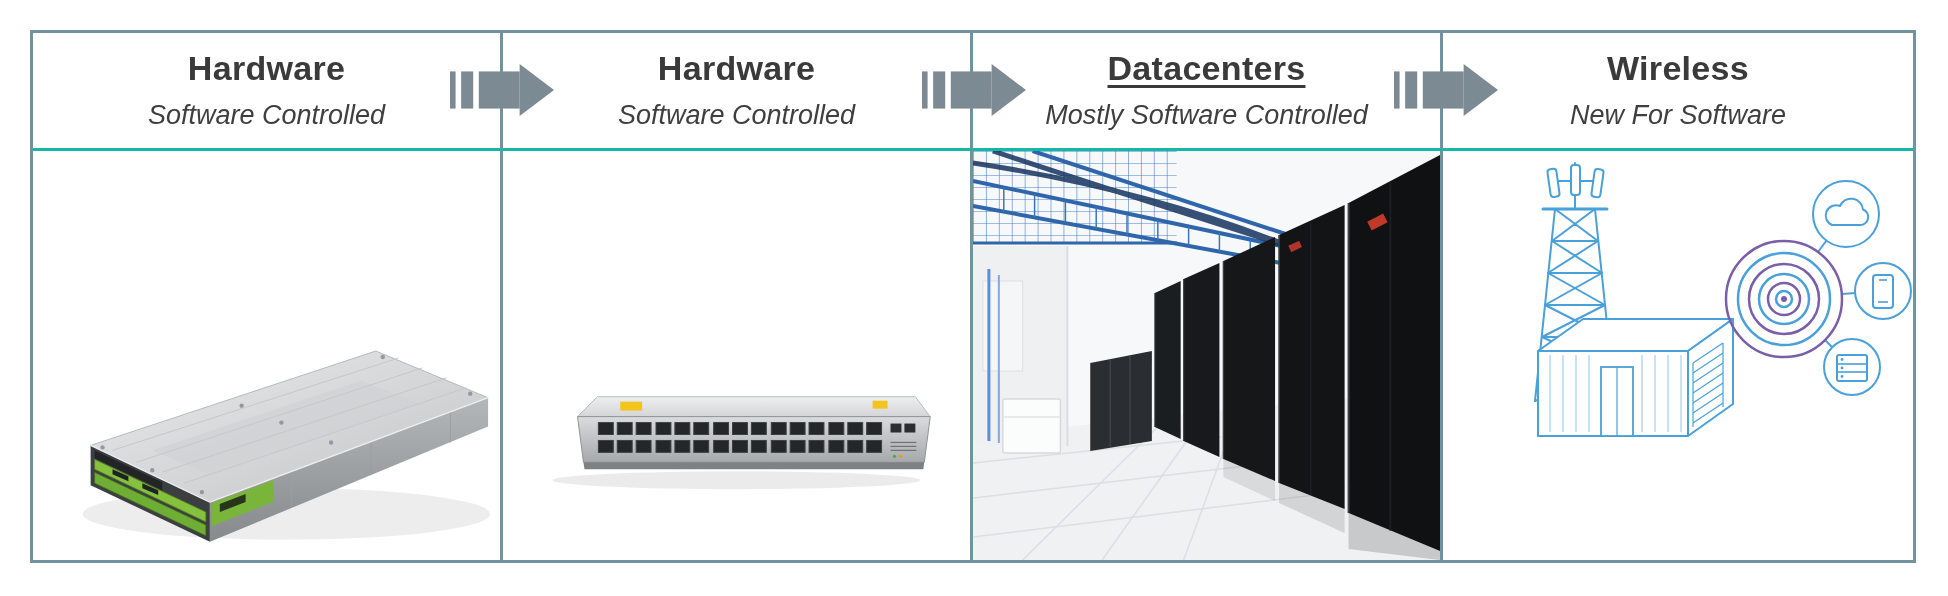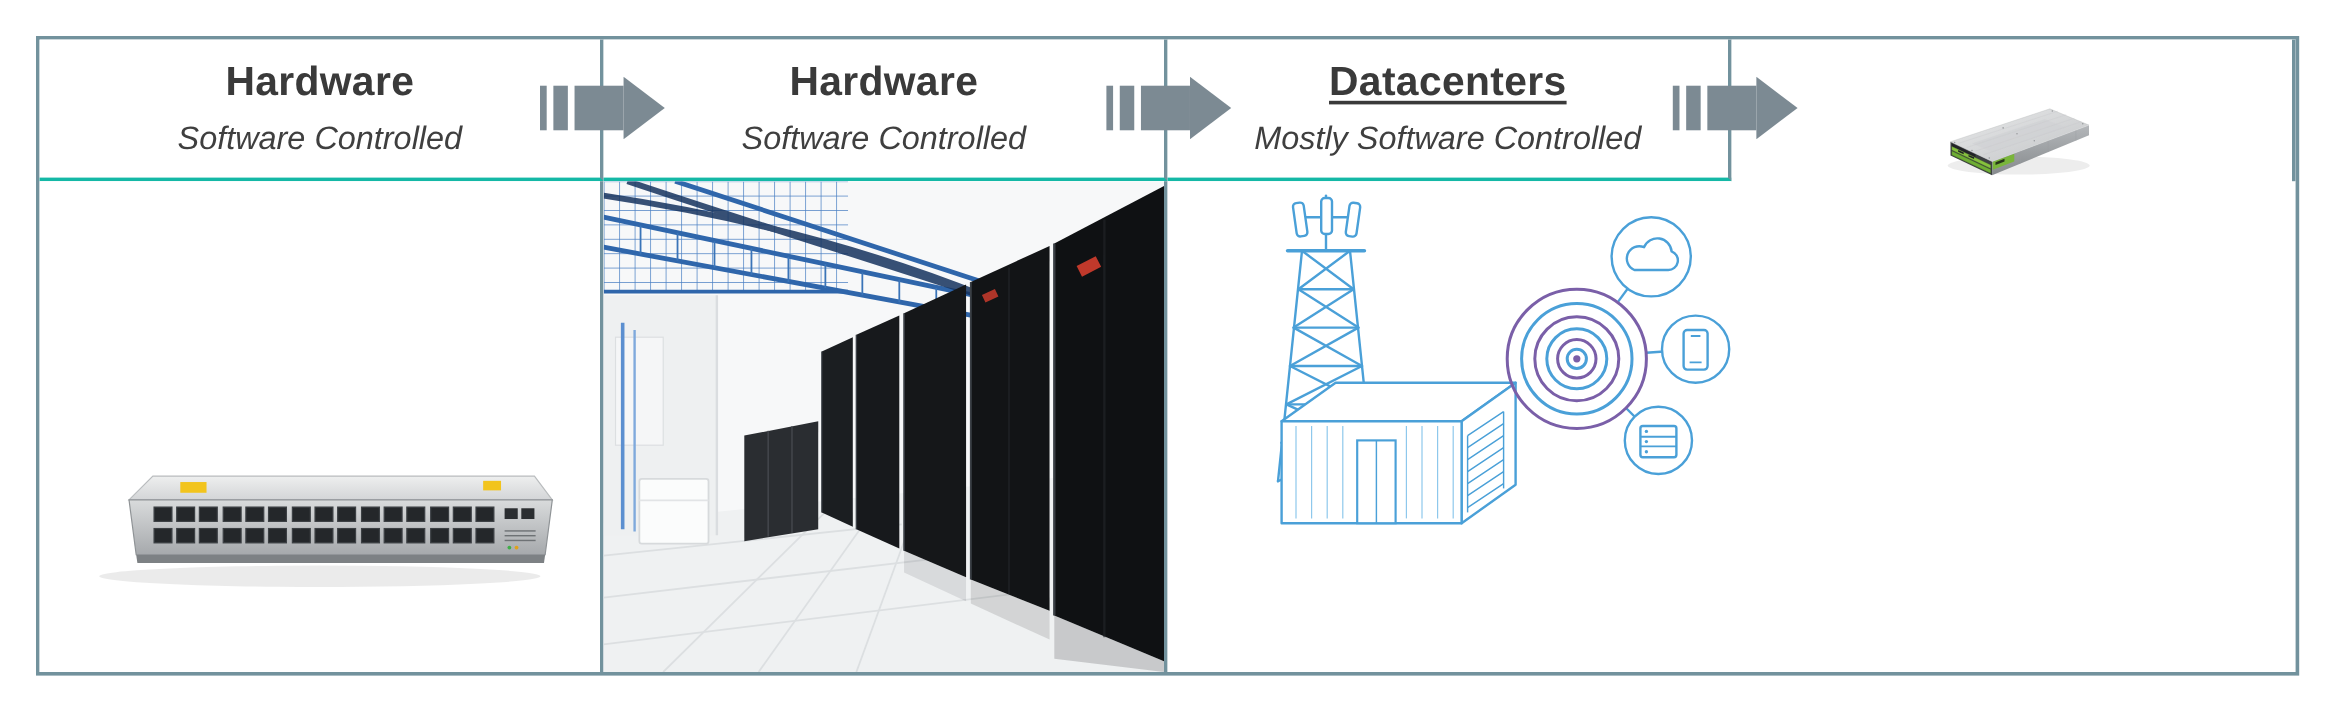--- a/index.html
+++ b/index.html
@@ -29,20 +29,24 @@
       <div class="title">Hardware</div>
       <div class="subtitle">Software Controlled</div>
     </div>
     <div class="cell header-cell">
       <div class="title">Hardware</div>
       <div class="subtitle">Software Controlled</div>
     </div>
     <div class="cell header-cell">
       <div class="title misspelled">Datacenters</div>
       <div class="subtitle">Mostly Software Controlled</div>
+    </div>
+    <div class="cell header-cell last">
+      <div class="title">Wireless</div>
+      <div class="subtitle">New For Software</div>
     </div>
 
     <div class="cell image-cell">
       <svg viewBox="0 0 470 409">
         <defs>
           <linearGradient id="srvTop" x1="0" y1="0" x2="1" y2="1">
             <stop offset="0" stop-color="#e9eaeb"></stop>
               <stop offset="1" stop-color="#c2c4c6"></stop>
           </linearGradient>
           <linearGradient id="srvSide" x1="0" y1="0" x2="0" y2="1">

